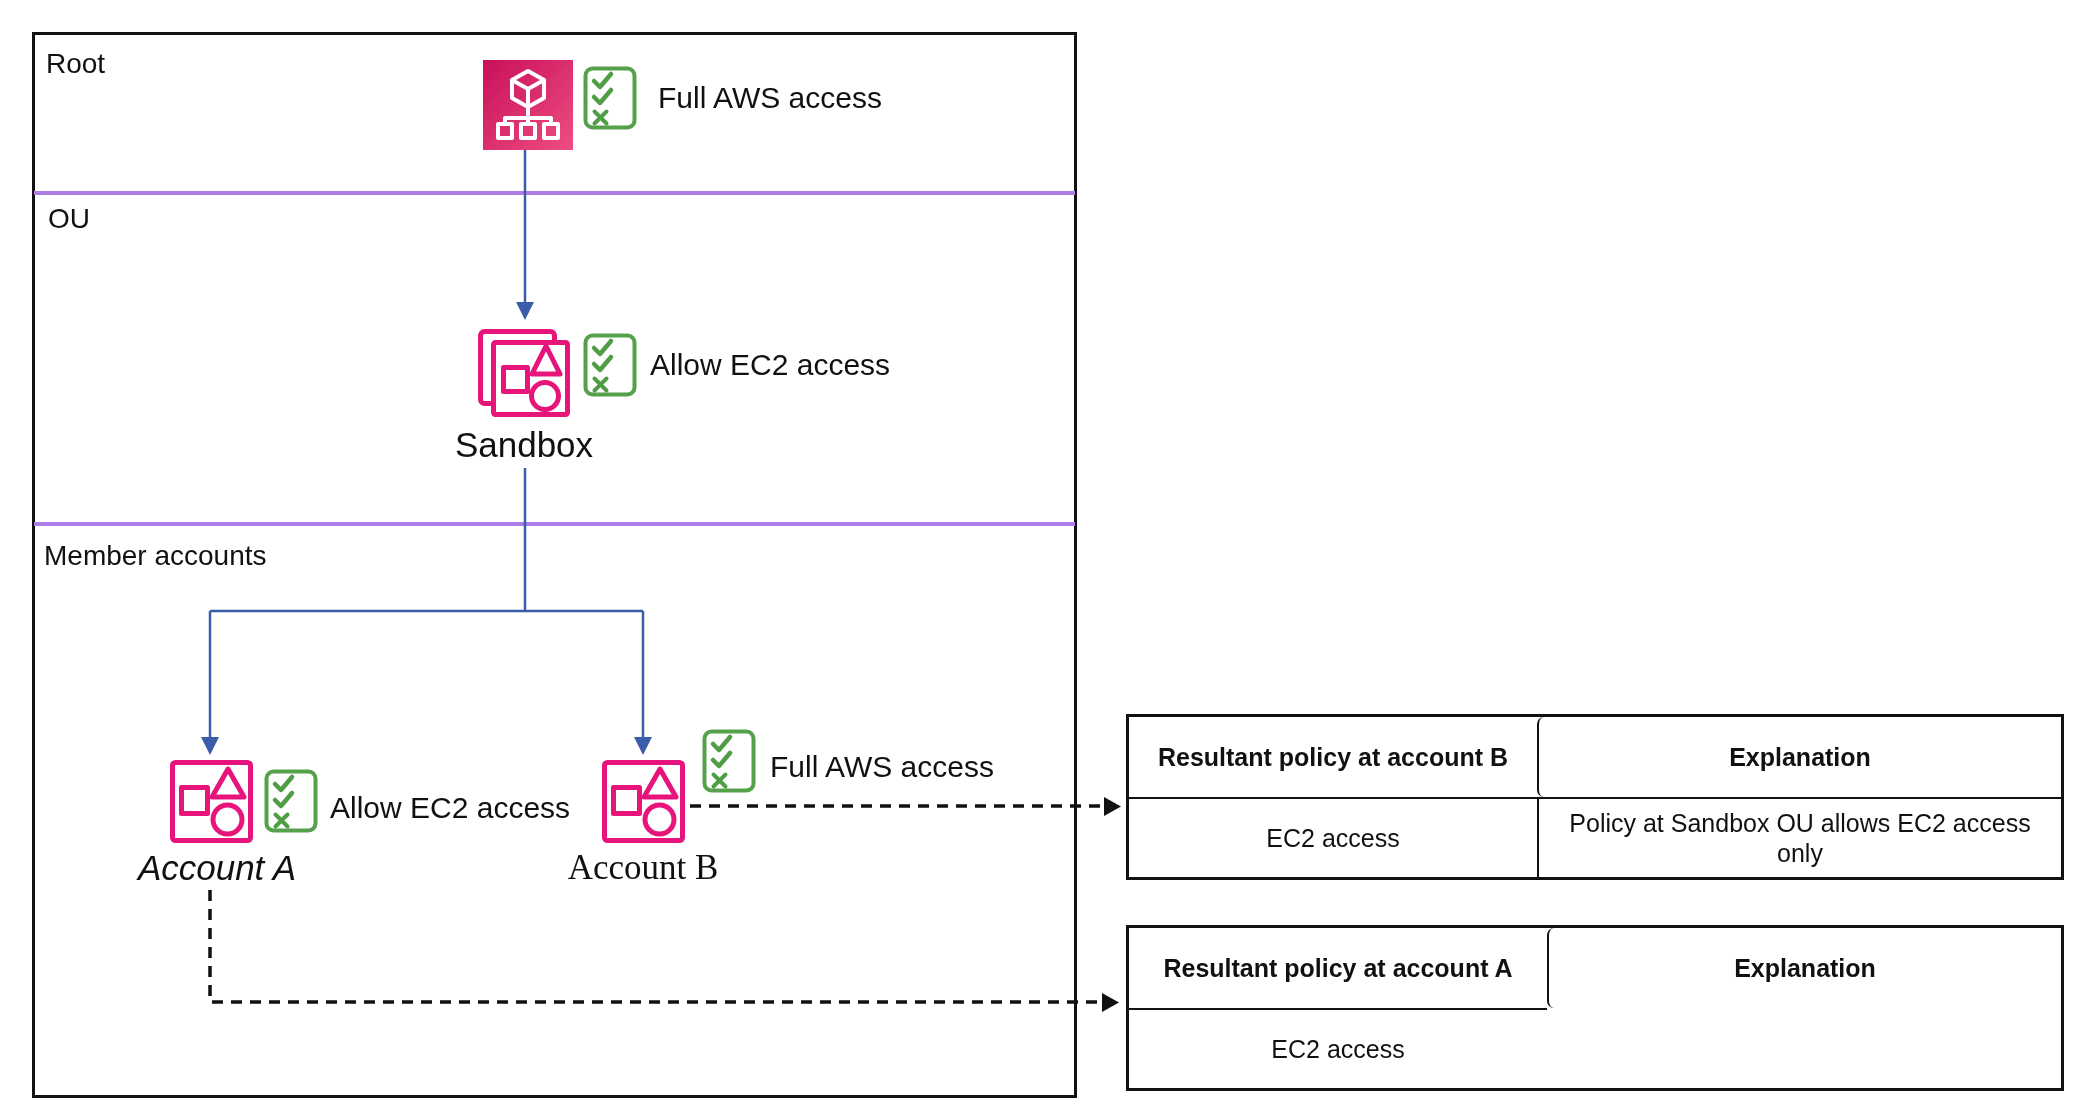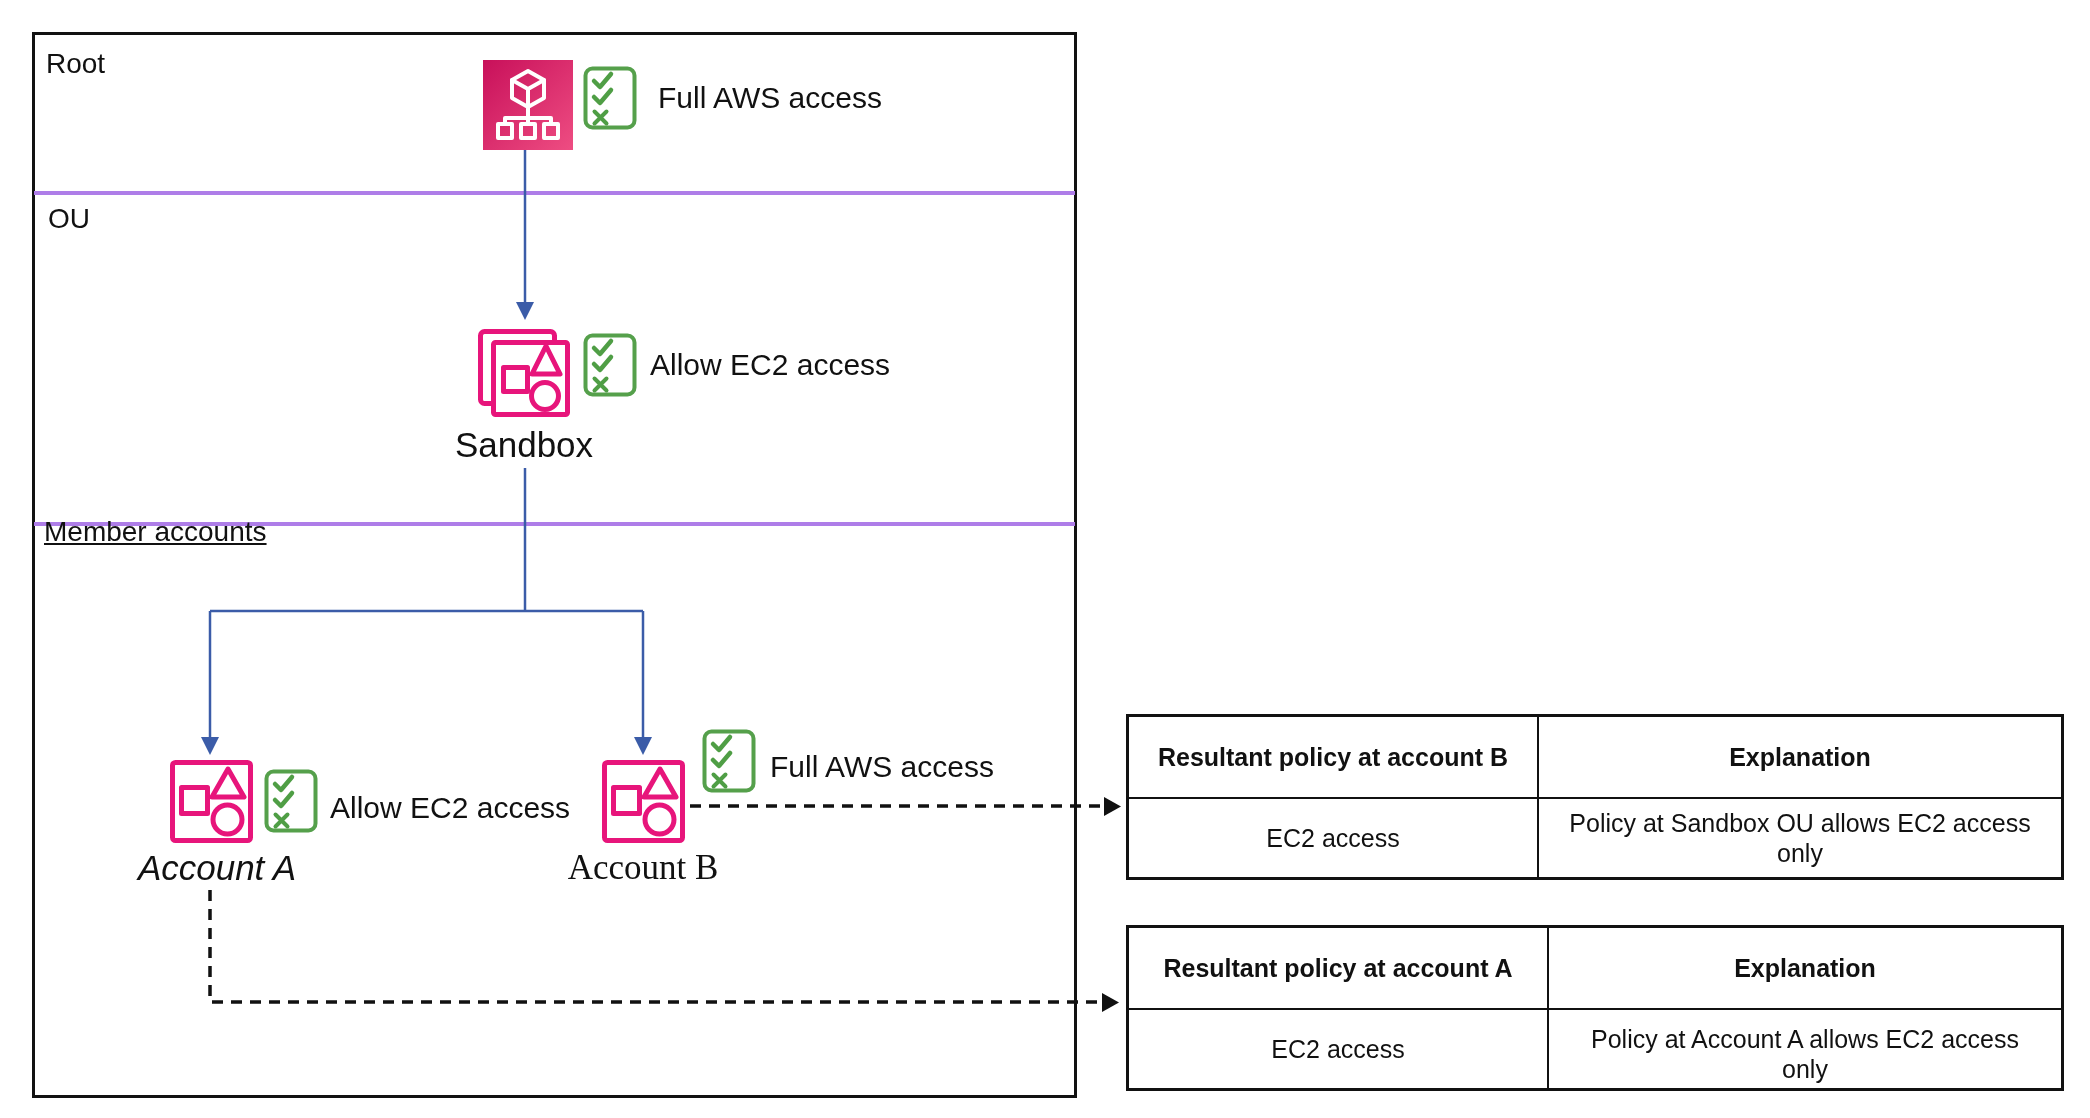--- a/index.html
+++ b/index.html
@@ -27,21 +27,21 @@
   }
   #resultant-table-b{top:714px;grid-template-columns:408px 1fr;}
   #resultant-table-a{top:925px;grid-template-columns:418px 1fr;}
   .policy-table .cell{
     display:flex;align-items:center;justify-content:center;
     font-size:25px;line-height:30px;text-align:center;
     box-sizing:border-box;padding:4px 18px;
   }
   .policy-table .cell.col2{border-left:2.5px solid #111;}
   .policy-table .cell.body{border-top:2.5px solid #111;}
-  .policy-table .cell.hdr{font-weight:bold;}
+  .policy-table .cell.hdr{font-weight:bold;border-radius:7px;}
   .policy-table .cell.top-aligned{align-items:flex-start;padding-top:14px;}
 </style>
 </head>
 <body>
 
 <div id="canvas">
 
   <div class="abs" id="outer-box"></div>
 
   <svg class="abs" id="connector-layer" width="2090" height="1118" viewBox="0 0 2090 1118">
@@ -67,21 +67,21 @@
       <path d="M210,890 V1002 H1102"></path>
     </g>
     <g fill="#111" stroke="none">
       <polygon points="1104,797 1104,816 1121,806.5"></polygon>
       <polygon points="1102,993 1102,1012 1119,1002.5"></polygon>
     </g>
   </svg>
 
   <div class="abs section-label" style="left:46px;top:48px;">Root</div>
   <div class="abs section-label" style="left:48px;top:203px;">OU</div>
-  <div class="abs section-label" style="left:44px;top:516px;text-decoration:underline;">Member accounts</div>
+  <div class="abs section-label" style="left:44px;top:540px;">Member accounts</div>
 
   <svg class="abs" style="left:483px;top:60px;" width="90" height="90" viewBox="0 0 90 90">
     <defs>
       <linearGradient id="orgGrad" x1="0" y1="0" x2="1" y2="1">
         <stop offset="0" stop-color="#C8105A"></stop>
           <stop offset="1" stop-color="#EE4D82"></stop>
       </linearGradient>
     </defs>
     <rect width="90" height="90" fill="url(#orgGrad)"></rect>
     <g stroke="#fff" stroke-width="4" fill="none" stroke-linejoin="round" stroke-linecap="round">
@@ -165,16 +165,15 @@
     <div class="cell hdr col1">Resultant policy at account B</div>
     <div class="cell hdr col2">Explanation</div>
     <div class="cell body col1">EC2 access</div>
     <div class="cell body col2">Policy at Sandbox OU allows EC2 access only</div>
   </div>
 
   <div class="abs policy-table" id="resultant-table-a">
     <div class="cell hdr col1">Resultant policy at account A</div>
     <div class="cell hdr col2">Explanation</div>
     <div class="cell body col1">EC2 access</div>
-    <div class="cell body col2 top-aligned">Policy at Account A allows EC2 access only</div>
   </div>
 
 </div>
 
 </body></html>

